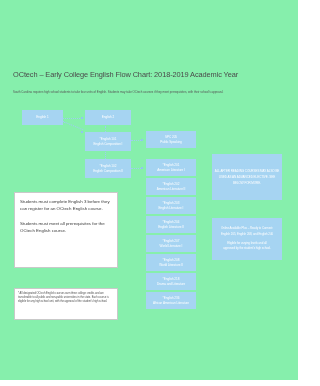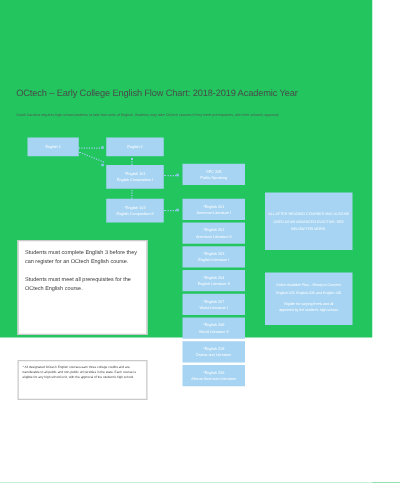--- a/index.html
+++ b/index.html
@@ -14,22 +14,22 @@
     overflow: hidden;
     font-family: "Liberation Sans", sans-serif;
     color: #3f3f3f;
   }
 
   
   .page {
     position: absolute;
     left: 0; top: 0;
     width: 298px;
-    height: 270px;
-    background: #22c55e;
+    height: 380px;
+    background: #86efac;
   }
 
   
   .doc-title {
     position: absolute;
     left: 13px;
     top: 70px;
     width: 272px;
     font-size: 7.4px;
     line-height: 9px;

